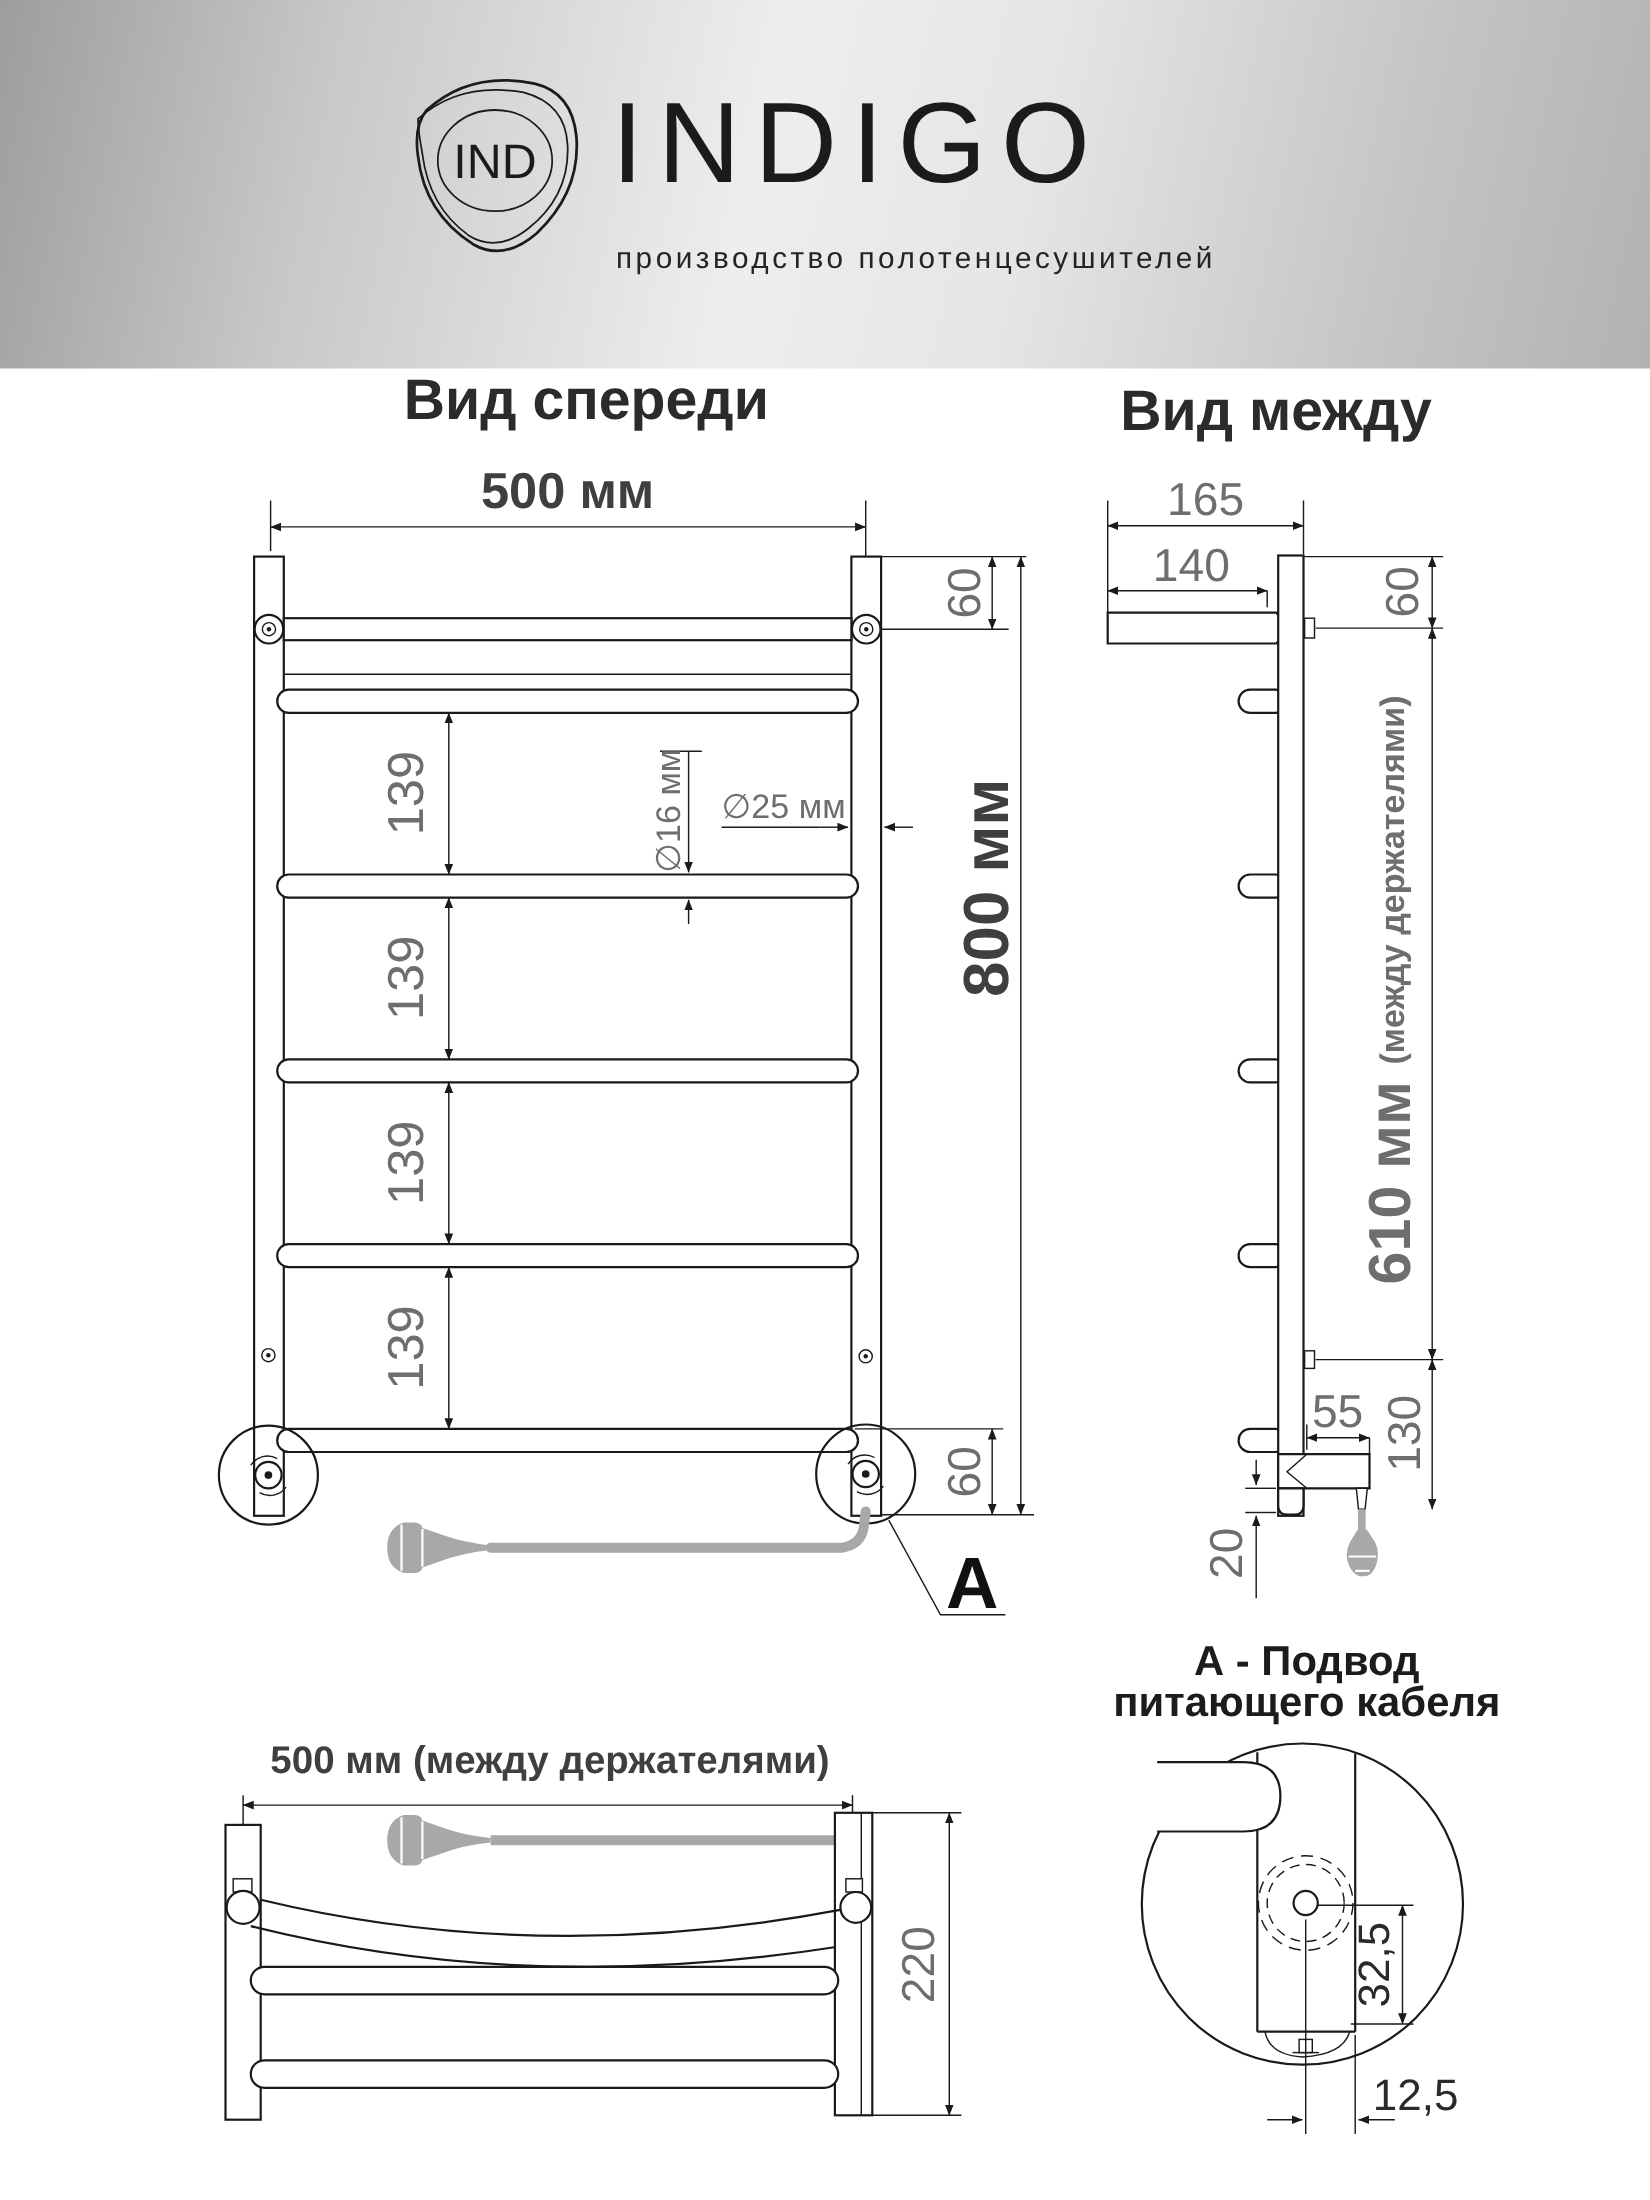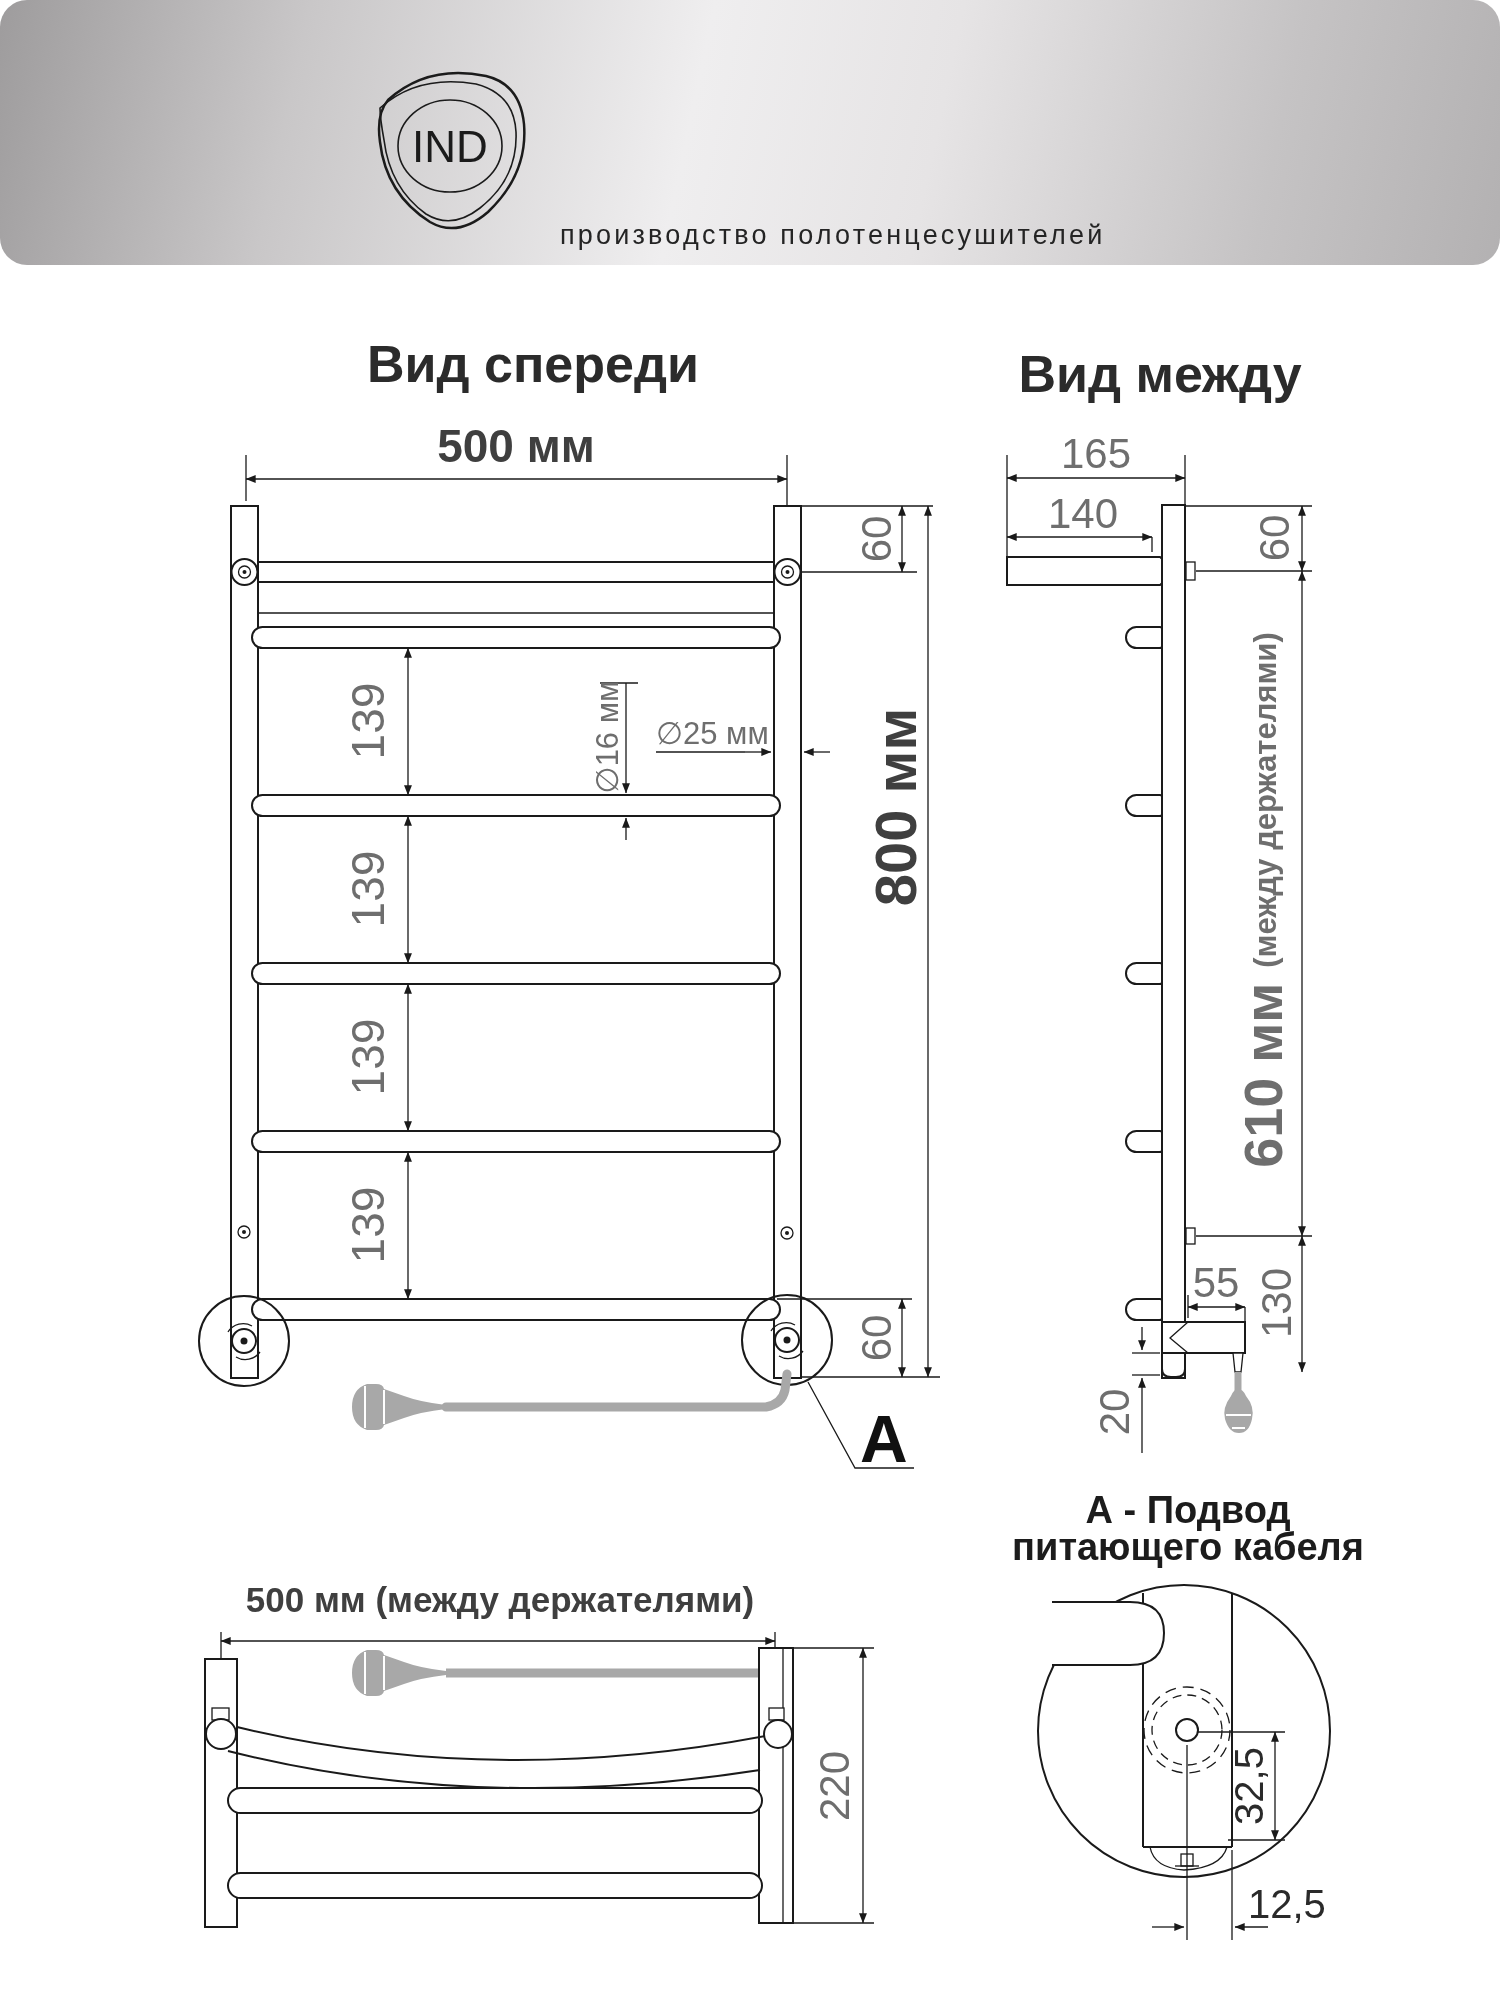--- a/index.html
+++ b/index.html
@@ -1,20 +1,20 @@
 <!DOCTYPE html>
 <html><head>
 <meta charset="utf-8">
 <style>
   html,body{margin:0;padding:0;background:#ffffff;}
   #page{position:relative;width:1500px;height:2000px;background:#ffffff;overflow:hidden;
         font-family:"Liberation Sans", sans-serif;}
   
-  #hdr{position:absolute;left:0;top:0;width:1500px;height:265px;
-       background:linear-gradient(102deg,#9e9c9d 0%,#c9c7c8 20%,#efeeef 46%,#e6e4e5 62%,#c5c3c4 84%,#b3b1b2 100%);border-radius:27px;}
+  #hdr{position:absolute;left:0;top:0;width:1500px;height:335px;
+       background:linear-gradient(102deg,#9e9c9d 0%,#c9c7c8 20%,#efeeef 46%,#e6e4e5 62%,#c5c3c4 84%,#b3b1b2 100%);}
   #logo-emblem{position:absolute;left:368px;top:62px;}
   #brand{position:absolute;left:556px;top:76px;width:520px;color:#1b1b1b;
          font-size:104px;font-weight:400;letter-spacing:13px;line-height:1.05;}
   #tagline{position:absolute;left:560px;top:220px;width:520px;color:#242424;
          font-size:27px;letter-spacing:3.2px;white-space:nowrap;}
   
   .view-title{position:absolute;transform:translateX(-50%);color:#2b2b2b;
           font-size:52px;font-weight:bold;white-space:nowrap;}
   #t-front{left:533px;top:334px;}
   #t-side{left:1160px;top:344px;}
@@ -33,20 +33,21 @@
 
 <div id="page">
 
   <div id="hdr">
     <svg id="logo-emblem" width="165" height="185" viewBox="0 0 165 185">
       <path d="M20,38 Q60,2 118,14 Q152,22 156,62 Q160,112 120,150 Q90,176 62,160 Q18,132 12,80 Q8,52 20,38 Z" fill="none" stroke="#1b1b1b" stroke-width="2.5"></path>
       <path d="M12,46 Q50,12 108,22 Q146,32 148,70 Q150,116 112,146 Q84,168 58,152 Q22,126 16,78 Q12,56 12,46 Z" fill="none" stroke="#1b1b1b" stroke-width="1.6"></path>
       <ellipse cx="82" cy="84" rx="52" ry="46" fill="none" stroke="#1b1b1b" stroke-width="1.6"></ellipse>
       <text x="82" y="100" text-anchor="middle" font-size="44" fill="#1b1b1b" font-family="Liberation Serif, serif">IND</text>
     </svg>
+    <div id="brand">INDIGO</div>
     <div id="tagline">производство полотенцесушителей</div>
   </div>
 
   <div class="view-title" id="t-front">Вид спереди</div>
   <div class="view-title" id="t-side">Вид между</div>
 
   <svg id="draw" viewBox="0 0 1500 2000">
     <defs>
       <marker id="ae" viewBox="0 0 10 10" refX="9.3" refY="5" markerWidth="8" markerHeight="8" orient="auto-start-reverse">
         <path d="M0,1.2 L9.6,5 L0,8.8 Z" fill="#1a1a1a"></path>

